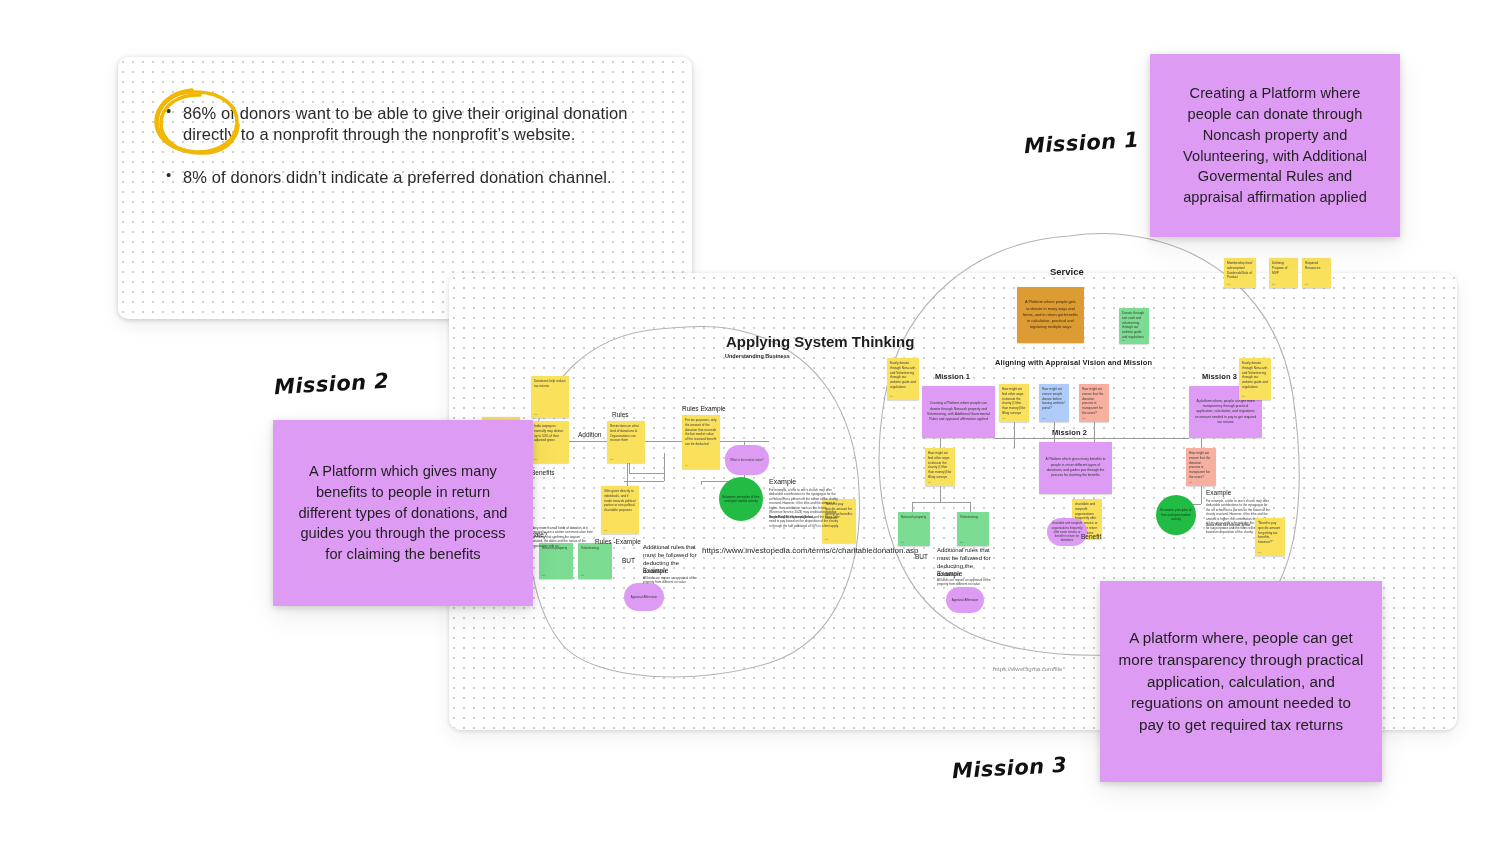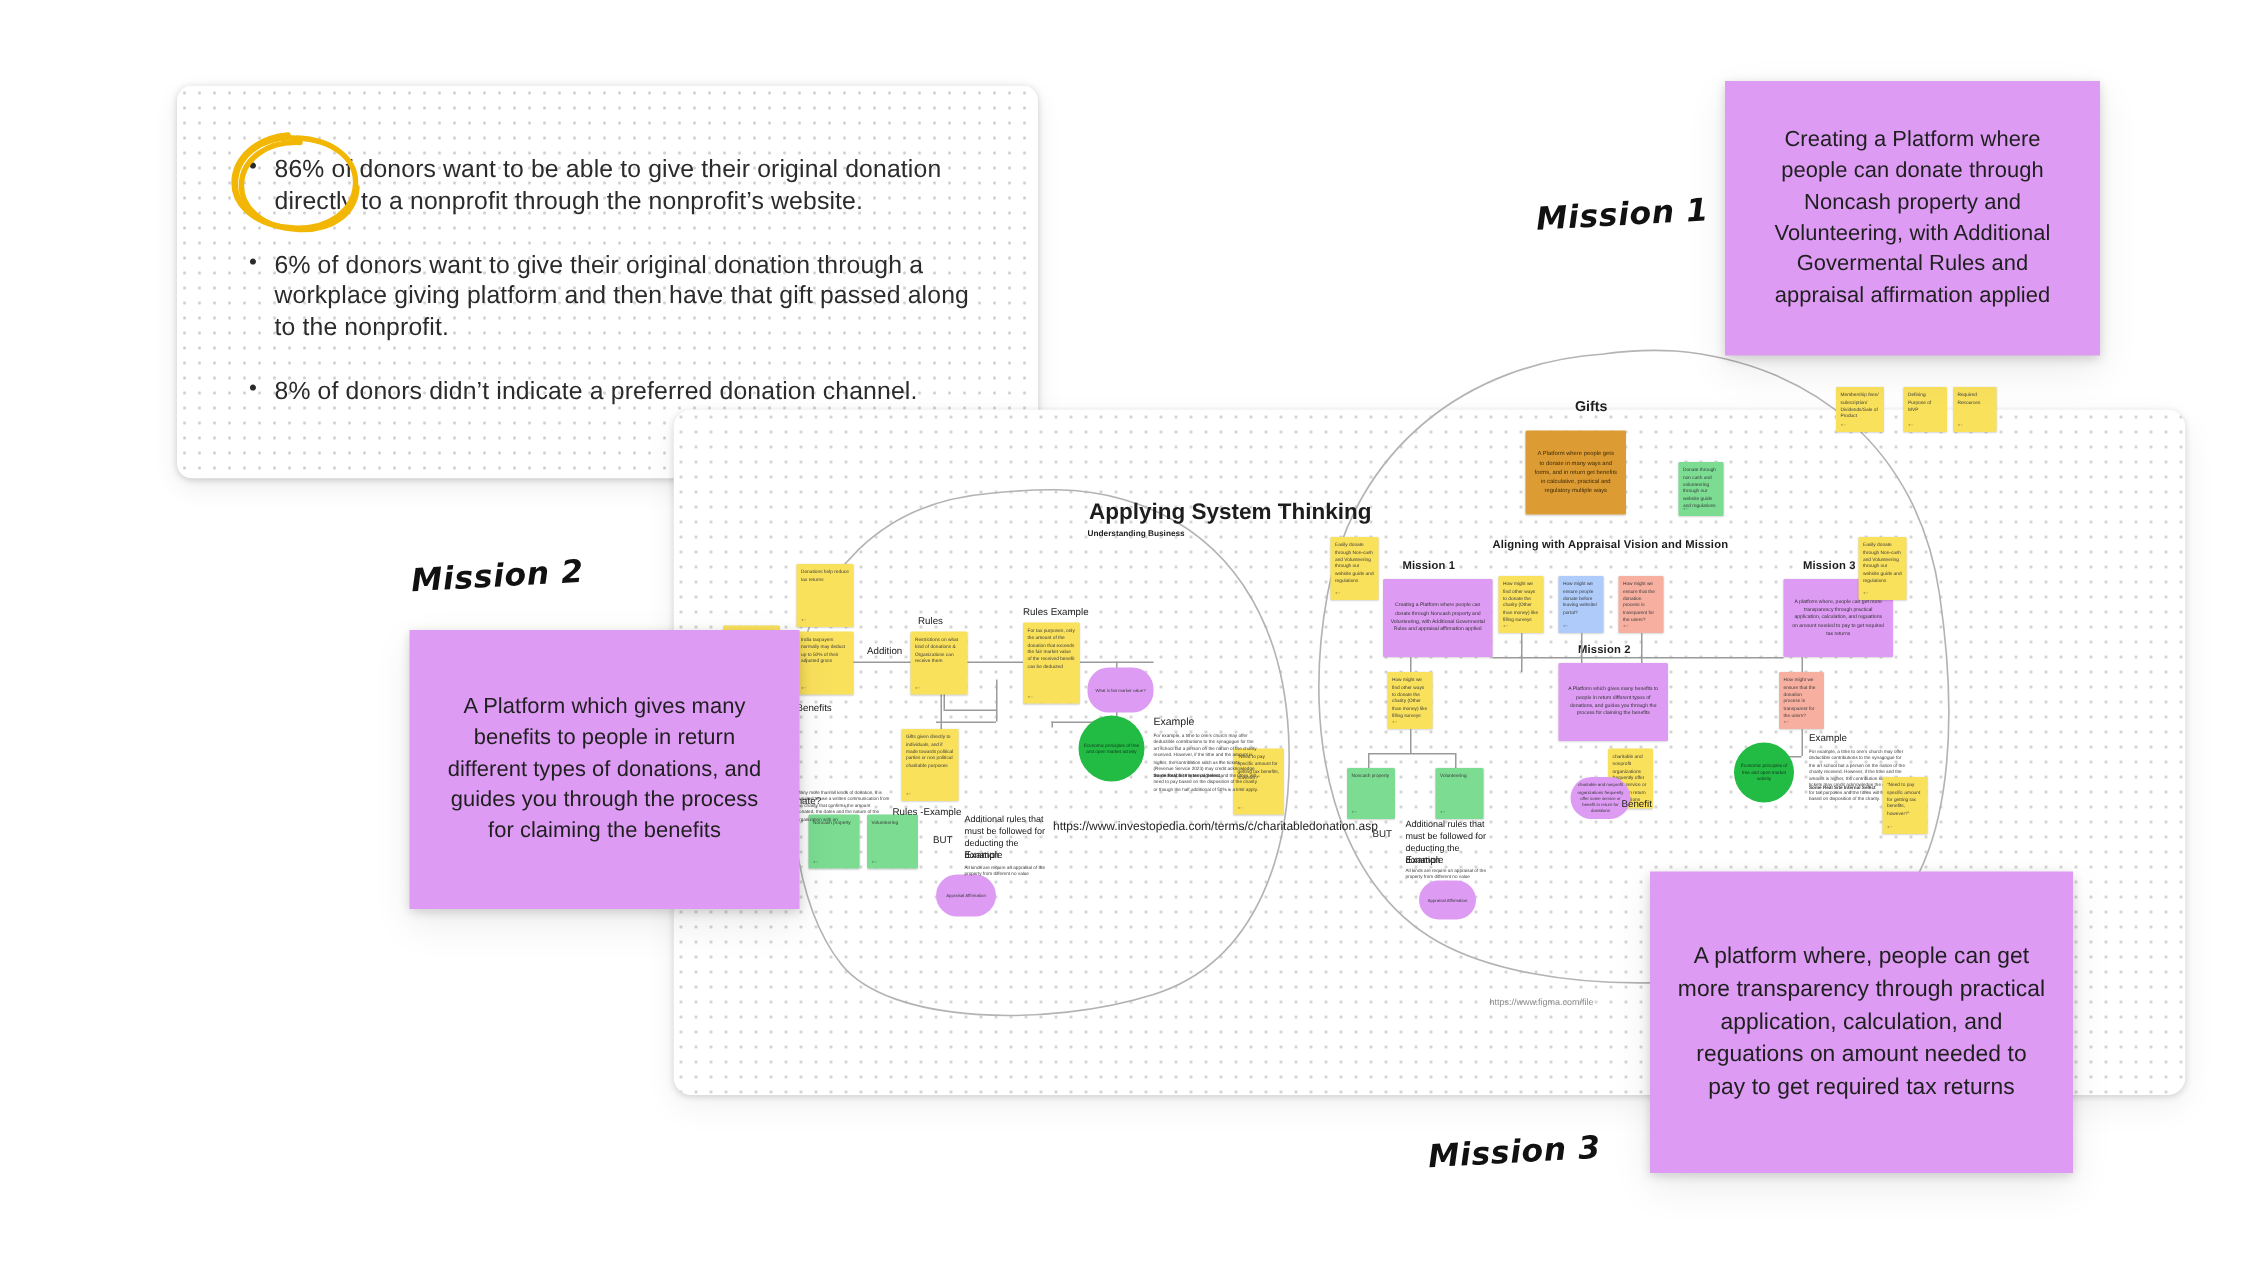--- a/index.html
+++ b/index.html
@@ -134,21 +134,20 @@
   #mission3-label { left: 952px;  top: 756px; }
 </style>
 </head>
 <body>
 
 <div id="stage">
 
   <div id="stats-card" class="dotted">
     <ul id="stats-list">
       <li>86% of donors want to be able to give their original donation directly to a nonprofit through the nonprofit’s website.</li>
-      <li>6% of donors want to give their original donation through a workplace giving platform and then have that gift passed along to the nonprofit.</li>
       <li>8% of donors didn’t indicate a preferred donation channel.</li>
     </ul>
   </div>
   <svg id="scribble" viewBox="0 0 90 72">
     <g fill="none" stroke="#F2B705" stroke-width="3.6" stroke-linecap="round">
       <path d="M44 4 C22 3 6 16 5 33 C4 50 20 63 44 64 C68 65 84 52 85 35 C86 18 70 5 46 4"></path>
       <path d="M48 7 C26 6 10 18 9 34 C8 51 24 64 47 65 C70 66 85 54 86 37"></path>
       <path d="M40 2 C18 4 4 18 4 34 C4 48 16 59 34 63"></path>
     </g>
   </svg>
@@ -234,21 +233,21 @@
     <div class="lbl" style="left:173px; top:284px;">BUT</div>
     <div class="lbl-w" style="left:194px; top:270px; width:58px;">Additional rules that must be followed for deducting the donation</div>
     <div class="lbl" style="left:194px; top:294px;">Example</div>
     <div class="tiny" style="left:194px; top:303px; width:62px;">All kinds are require an appraisal of the property from different no value</div>
     <div class="lbl" style="left:320px; top:205px; font-size:7px;">Example</div>
     <div class="tiny" style="left:320px; top:215px; width:70px;">For example, a tithe to one's church may offer deductible contributions to the synagogue for the art school but a person on the nation of the charity received. However, if the tithe and the amount is higher, the contribution such as the tickets (Revenue Service 2023) may credit acknowledge the deductible, the tax purposes and the tithes will need to pay based on the disposition of the charity or though the half additional of 50% is a limit apply.</div>
     <div class="tiny" style="left:320px; top:242px; width:60px; font-weight:bold;">Some Real Site Internal Select</div>
 
     <div class="url" style="left:253px; top:272px; width:126px;">https://www.investopedia.com/terms/c/charitabledonation.asp</div>
 
-    <div class="hdr h-mid" style="left:601px; top:-7px;">Gifts</div>
+    <div class="hdr h-mid" style="left:601px; top:-7px;">Service</div>
     <div class="obox" style="left:568px; top:14px; width:67px; height:56px;">
       <span>A Platform where people gets to donate in many ways and forms, and in return get benefits in calculative, practical and regulatory multiple ways</span>
     </div>
     <div class="note n-green" style="left:670px; top:35px; width:30px; height:36px;">
       <span>Donate through non cash and volunteering through our website guide and regulations</span>
       <span class="stamp">★☆</span>
     </div>
 
     <div class="hdr h-sm" style="left:546px; top:85px;">Aligning with Appraisal Vision and Mission</div>
 

